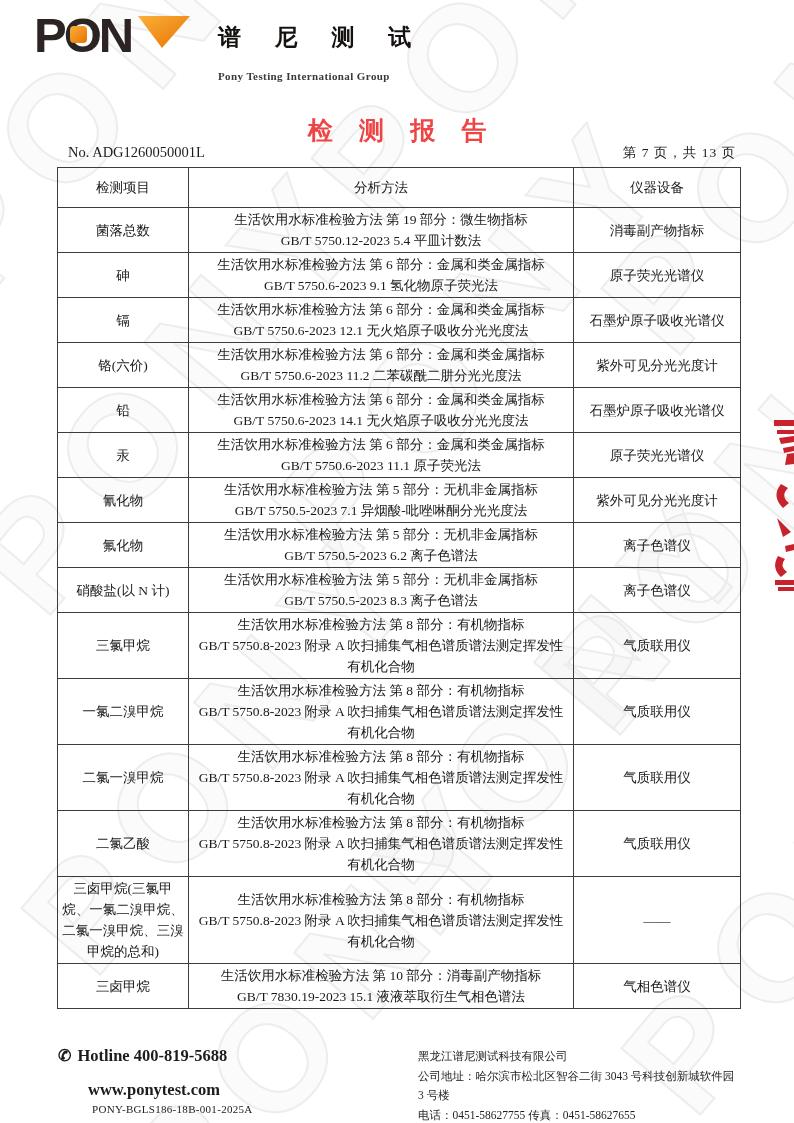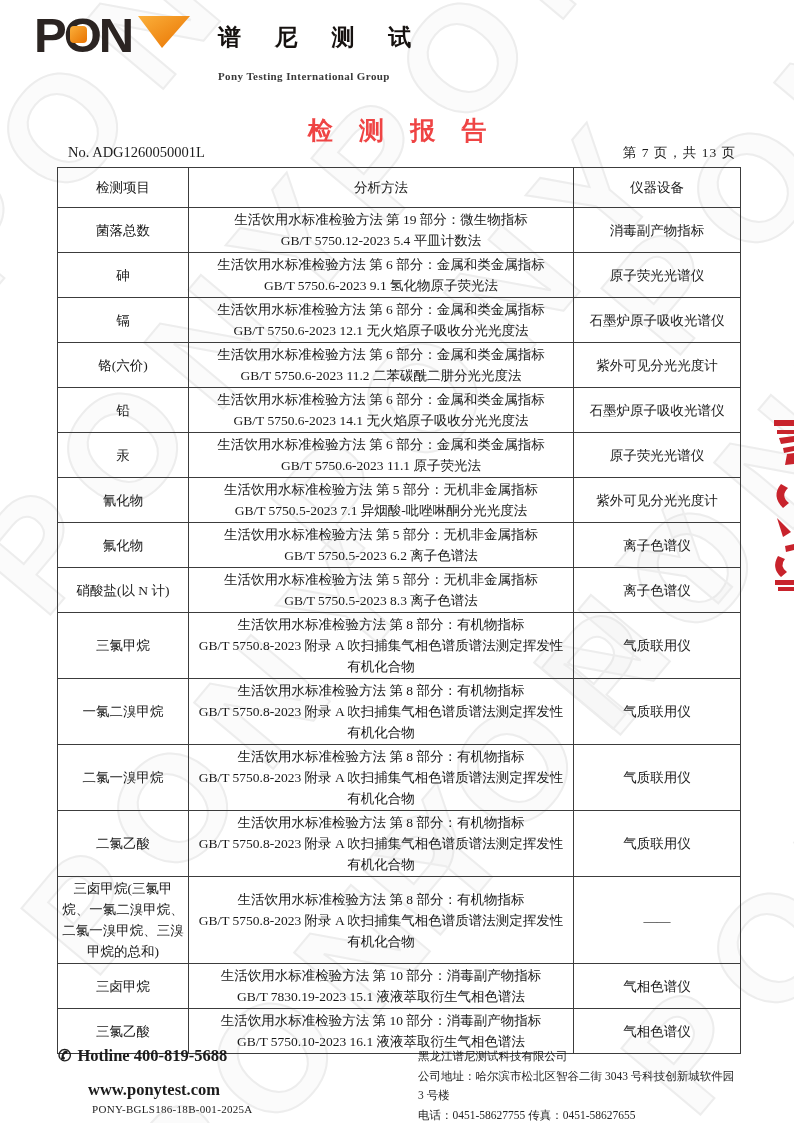--- a/index.html
+++ b/index.html
@@ -233,28 +233,20 @@
       <td class="cell-instr">——</td>
     </tr>
         <tr>
       <td class="cell-item">三卤甲烷</td>
       <td class="cell-method">
         <div>生活饮用水标准检验方法 第 10 部分：消毒副产物指标</div>
         <div>GB/T 7830.19-2023 15.1 液液萃取衍生气相色谱法</div>
       </td>
       <td class="cell-instr">气相色谱仪</td>
     </tr>
-        <tr>
-      <td class="cell-item">三氯乙酸</td>
-      <td class="cell-method">
-        <div>生活饮用水标准检验方法 第 10 部分：消毒副产物指标</div>
-        <div>GB/T 5750.10-2023 16.1 液液萃取衍生气相色谱法</div>
-      </td>
-      <td class="cell-instr">气相色谱仪</td>
-    </tr>
       </tbody>
   </table>
 
   <div class="stamp-frag">
     <svg width="25" height="172" viewBox="0 0 25 172">
       <g fill="#c8232c">
         <rect x="5" y="0" width="20" height="6"></rect>
         <rect x="8" y="10" width="17" height="4"></rect>
         <path d="M10 18 L25 16 L25 22 L12 24 Z"></path>
         <path d="M14 28 L25 26 L25 31 L15 33 Z M18 34 L25 33 L25 44 L16 45 Z"></path>

